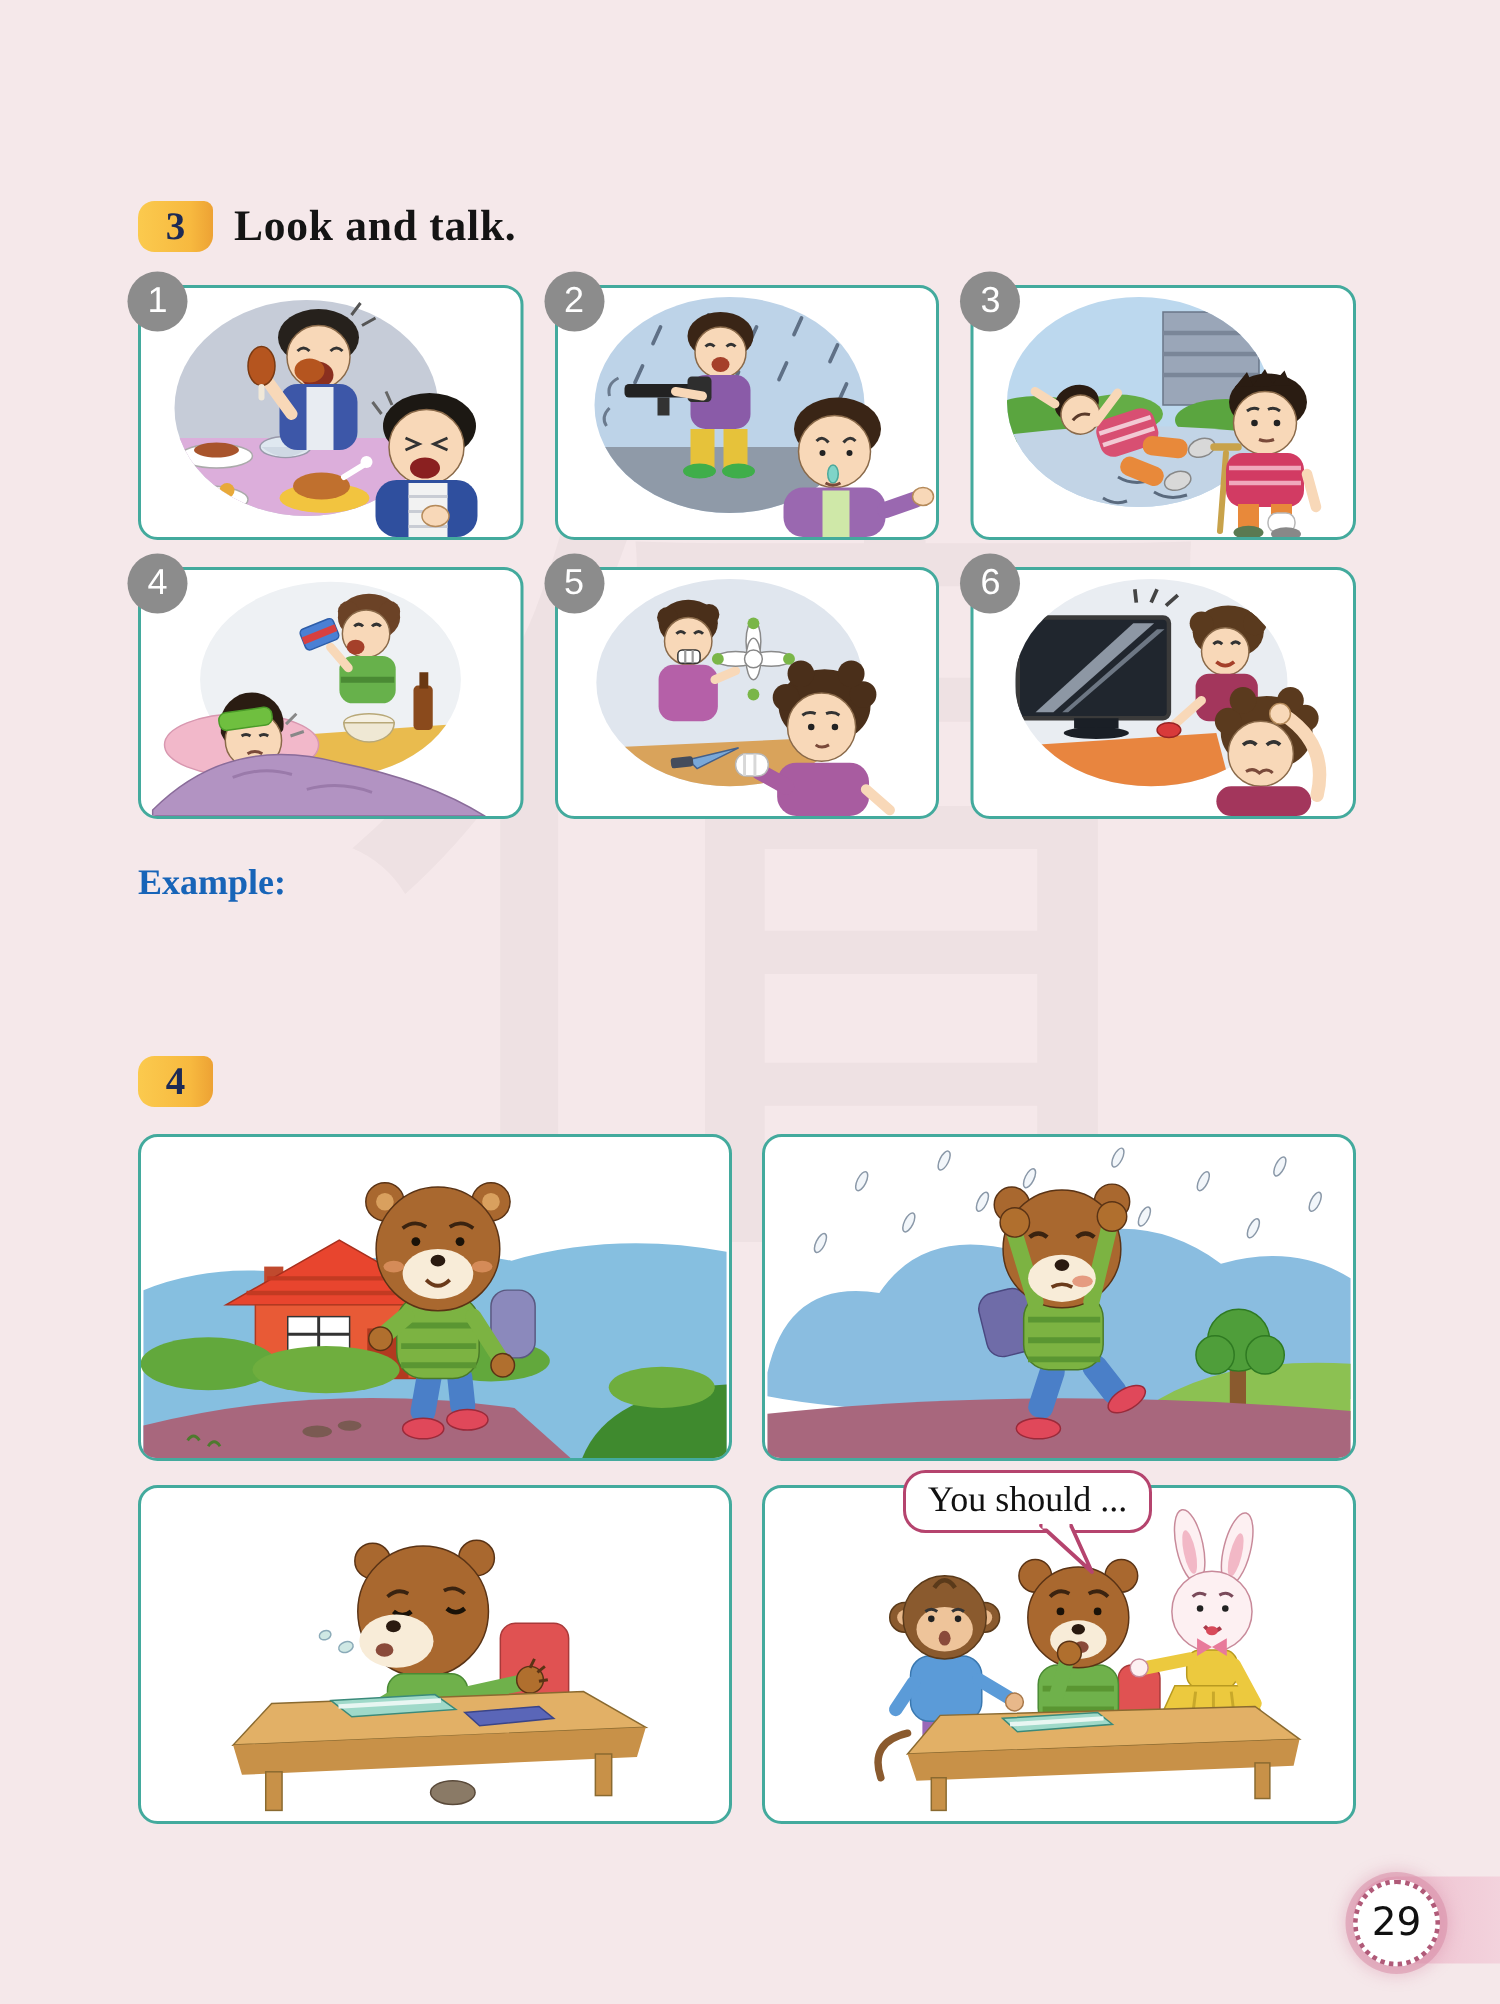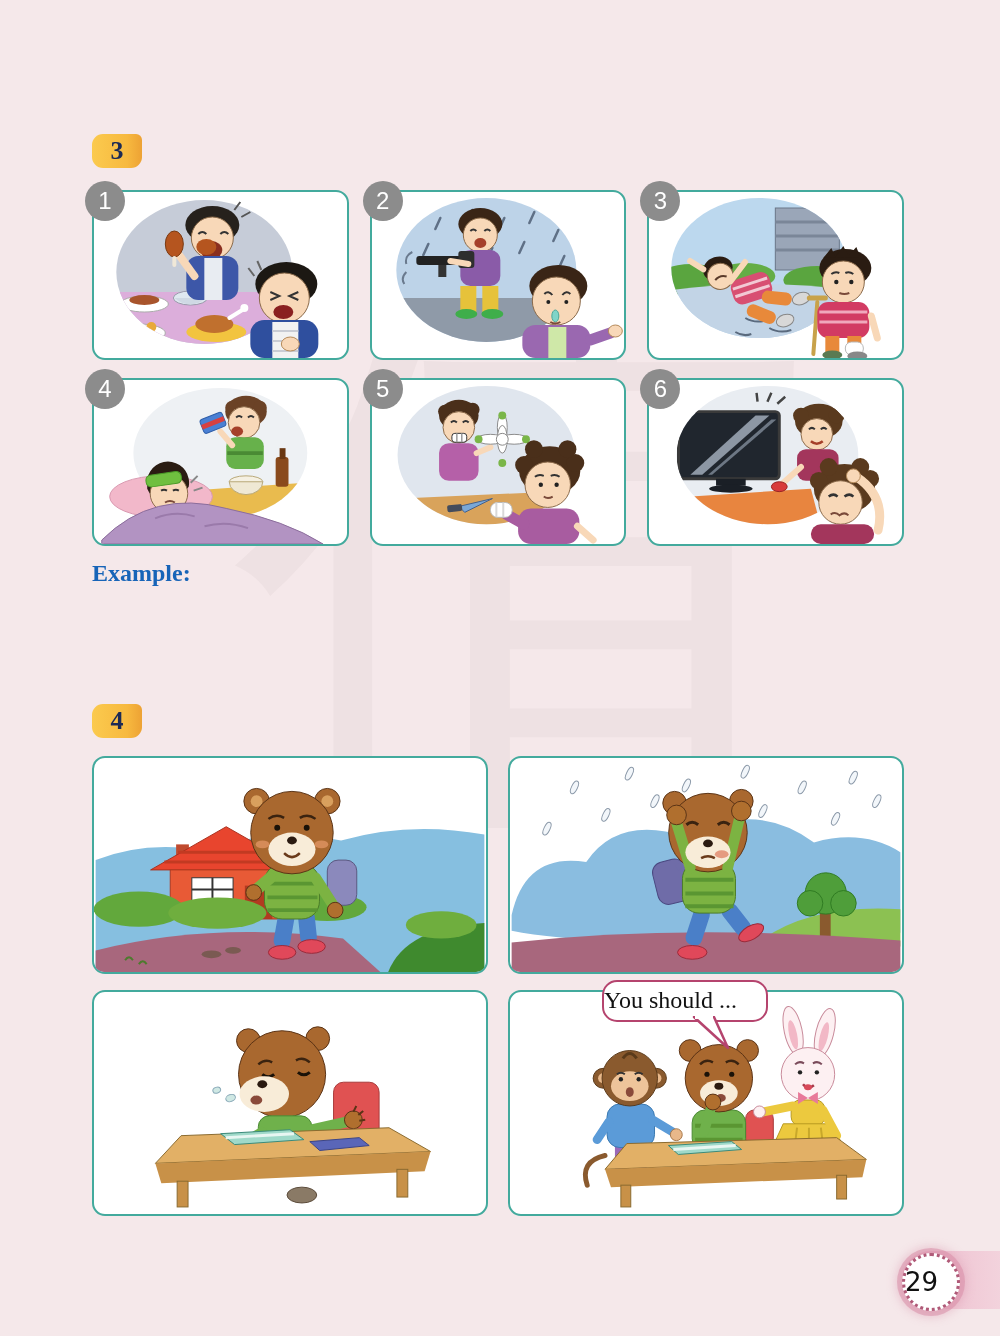--- a/index.html
+++ b/index.html
@@ -37,50 +37,51 @@
     border:2.5px solid #43aa9d;border-radius:13px;
   }
   .panel .art{position:absolute;inset:0;width:100%;height:100%;border-radius:10px;overflow:hidden;display:block;}
   .badge{
     position:absolute;left:-9px;top:-11px;width:40px;height:40px;border-radius:50%;
     background:#8c8c8c;color:#fff;font-family:"Liberation Sans",sans-serif;
     font-size:24px;line-height:40px;text-align:center;z-index:3;
   }
 
   #example{position:absolute;left:92px;top:560px;width:808px;z-index:2;}
-  .ex-label{margin:0 0 6px 0;font-size:24px;font-weight:bold;color:#1764b8;}
+  .ex-label{margin:16px 0 6px 0;font-size:24px;font-weight:bold;color:#1764b8;}
   .dialog{margin:0;font-size:22.5px;line-height:35px;padding-left:30px;text-indent:-30px;}
   .dialog b{font-weight:bold;}
 
   .bubble{
     position:absolute;left:602px;top:980px;width:162px;height:38px;z-index:4;
     background:#fff;border:2.5px solid #b5446e;border-radius:15px;
-    font-size:24px;text-align:left;line-height:36px;color:#111;
+    font-size:24px;text-align:center;line-height:36px;color:#111;
   }
   .bubble .tail{position:absolute;left:86px;top:34px;}
 
   .pageno-blob{
     position:absolute;right:0;top:1251px;width:98px;height:58px;z-index:2;
     background:linear-gradient(90deg,rgba(236,183,201,0.95),rgba(242,205,217,0.8));
     border-radius:30px 0 0 30px;
   }
   .pageno{
     position:absolute;left:902px;top:1253px;width:52px;height:52px;z-index:3;
     background:#fff;border:3px dotted #b05a78;border-radius:50%;
     box-shadow:0 0 0 5px rgba(216,142,168,0.55), 0 0 9px 7px rgba(216,142,168,0.35);
-    font-family:"DejaVu Sans",sans-serif;font-size:26px;line-height:52px;text-align:left;color:#111;
+    font-family:"DejaVu Sans",sans-serif;font-size:26px;line-height:52px;text-align:center;color:#111;
   }
 </style>
 </head>
 <body>
 
 <div class="watermark">值</div>
 
 <div class="sec-head" id="s3-head">
   <span class="num-tag">3</span>
+  <span class="sec-title">Look and talk.</span>
 </div>
 
 <div class="grid" id="grid3">
 
   <div class="panel">
     <span class="badge">1</span>
     <svg class="art" viewBox="0 0 252 166">
       <defs>
           <clipPath id="c1">
             <ellipse cx="110" cy="80" rx="88" ry="72"></ellipse>

